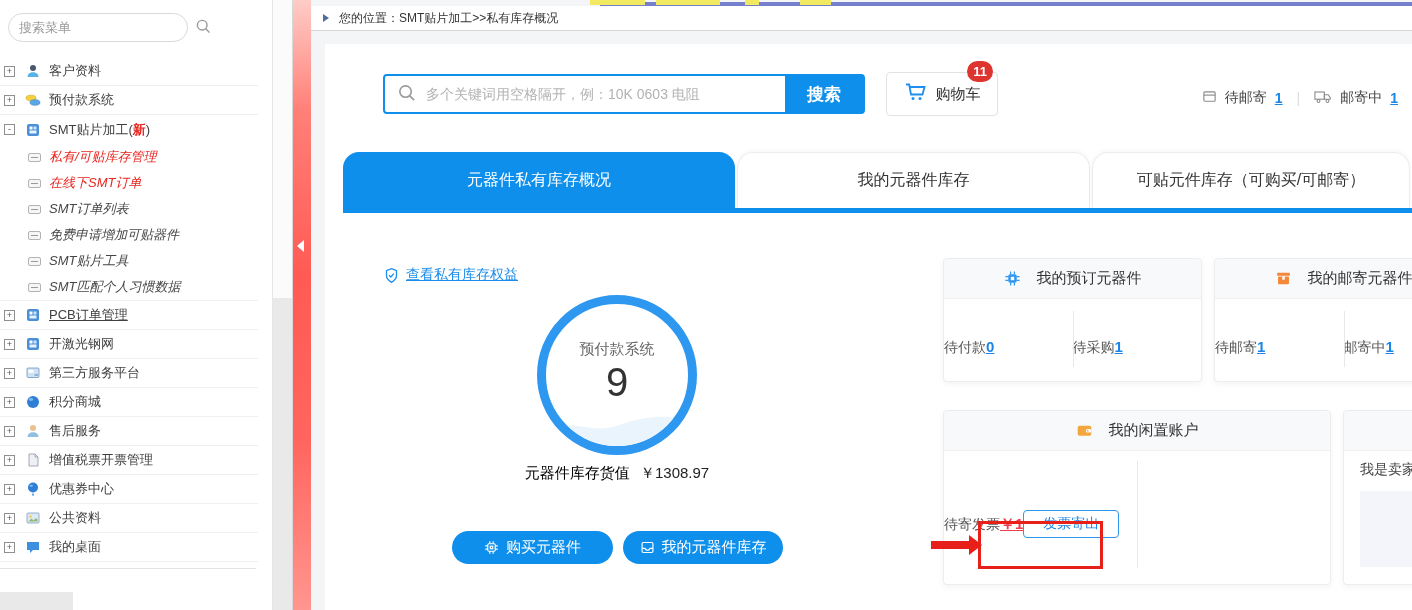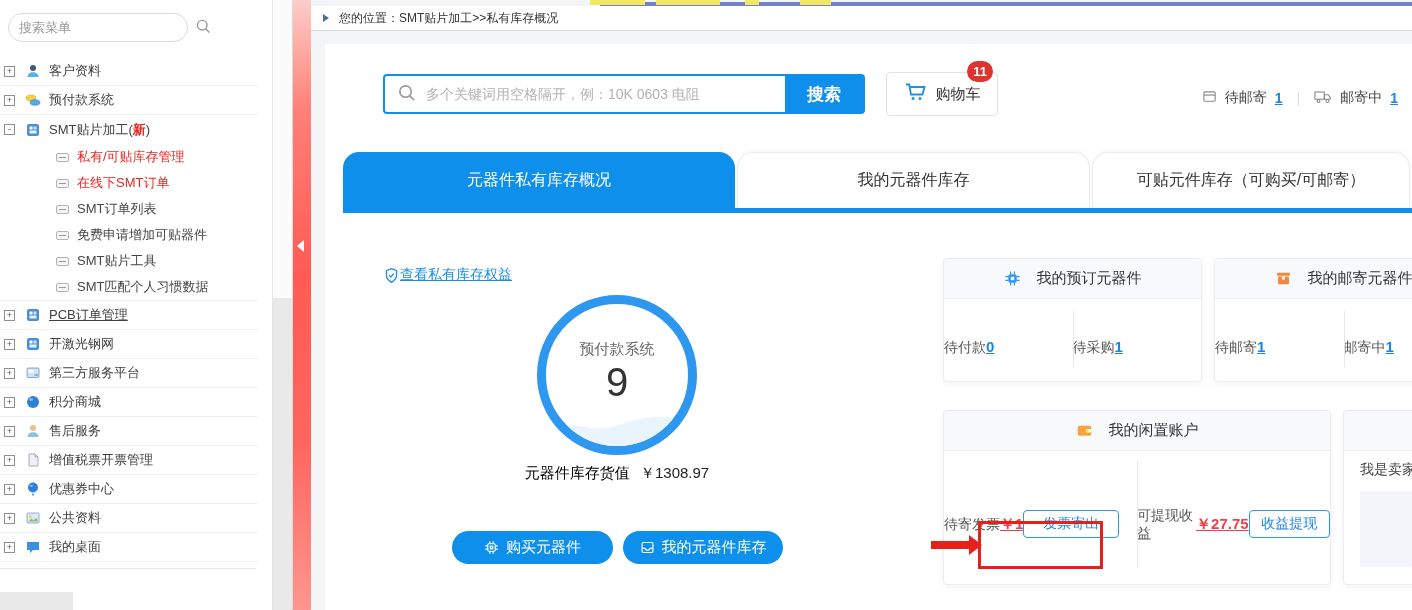--- a/index.html
+++ b/index.html
@@ -12,21 +12,21 @@
   .menu-search input { border:none; outline:none; flex:1; font-size:13px; color:#333; font-family:inherit; background:transparent; }
   .menu-search input::placeholder { color:#9a9a9a; }
   .menu { position:absolute; left:0; top:57px; width:258px; }
   .m-row { display:flex; align-items:center; height:29px; border-bottom:1px solid #efefef; padding-left:4px; cursor:pointer; }
   .m-row .expand { width:11px; height:11px; border:1px solid #8f8f8f; background:#fff; font-size:9px; line-height:9px; text-align:center; color:#555; margin-right:10px; flex:none; }
   .m-row .mi { width:16px; height:16px; margin-right:8px; flex:none; }
   .m-row .lbl { font-size:13px; color:#404040; white-space:nowrap; }
   .m-row .lbl.u { text-decoration:underline; }
   .hl-new { color:#e8251f; font-size:13px; font-weight:bold; }
   .children { border-bottom:1px solid #efefef; }
-  .c-row { display:flex; align-items:center; height:26px; padding-left:56px; cursor:pointer; }
+  .c-row { display:flex; align-items:center; height:26px; padding-left:28px; cursor:pointer;font-style:italic; }
   .c-row .dashbox { width:13px; height:9px; border:1px solid #b3b3b3; border-radius:2px; margin-right:8px; position:relative; flex:none; background:#f6f6f6; }
   .c-row .dashbox:after { content:""; position:absolute; left:2px; top:3px; width:7px; height:1px; background:#9a9a9a; }
   .c-row .lbl { font-size:13px; color:#464646; white-space:nowrap; }
   .c-row .lbl.red { color:#e8251f; }
   .menu-endline { position:absolute; left:0; top:568px; width:256px; height:1px; background:#e3e3e3; }
   .corner-gray { position:absolute; left:0; top:592px; width:73px; height:18px; background:#e9e9e9; }
 
   
   .scrollcol { position:absolute; left:272px; top:0; width:21px; height:610px; background:#fbfbfb; border-left:1px solid #e6e6e6; border-right:1px solid #d8d8d8; }
   .scrollcol .track { position:absolute; left:0; top:298px; width:100%; height:312px; background:#e9e9e9; }
@@ -60,21 +60,21 @@
   .mail-status a { font-size:14px; font-weight:bold; color:#1a85e8; text-decoration:underline; cursor:pointer; }
   .mail-status .sep { color:#ddd; font-size:14px; padding:0 6px; }
 
   
   .tab { position:absolute; top:108px; height:56px; border-radius:16px 16px 0 0; display:flex; align-items:center; justify-content:center; font-size:16px; cursor:pointer; }
   .tab.active { background:#0e8feb; color:#fff; font-weight:500; }
   .tab.plain { background:#fff; color:#333; border:1px solid #ececec; border-bottom:none; box-shadow:0 -2px 4px rgba(0,0,0,0.03); }
   .tabline { position:absolute; left:18px; top:164px; width:1069px; height:5px; background:#0e8feb; }
 
   
-  .rights-link { position:absolute; left:58px; top:222px; display:flex; align-items:center; gap:0; cursor:pointer; }
+  .rights-link { position:absolute; left:58px; top:222px; display:flex; align-items:center; gap:6px; cursor:pointer; }
   .rights-link span { font-size:14px; color:#1a8ceb; text-decoration:underline; }
   .gauge { position:absolute; left:212px; top:251px; width:160px; height:160px; border:9px solid #2e97f0; border-radius:50%; background:#fff; overflow:hidden; }
   .gauge svg.wave { position:absolute; left:0; bottom:0; width:100%; height:46px; }
   .gauge .glabel { position:absolute; top:36px; width:100%; text-align:center; font-size:15px; color:#666; }
   .gauge .gvalue { position:absolute; top:56px; width:100%; text-align:center; font-size:40px; color:#333; }
   .stockline { position:absolute; left:132px; top:420px; width:320px; text-align:center; font-size:15px; }
   .stockline .sl-lab { color:#000000; }
   .stockline .sl-val { color:#222; margin-left:6px; }
   .pill-btn { position:absolute; top:487px; height:33px; border-radius:17px; background:#0e8feb; color:#fff; font-size:15px; display:flex; align-items:center; justify-content:center; gap:7px; cursor:pointer; }
 
@@ -423,25 +423,20 @@
           </span>
           <span>我的闲置账户</span>
         </div>
         <div class="card-body" style="height:133px;">
           <div class="vdiv" style="top:10px;bottom:16px;"></div>
           <div class="ccol">
             <span class="clab">待寄发票</span>
             <a class="cval red">￥1</a>
             <div class="outline-btn">发票寄出</div>
           </div>
-          <div class="ccol">
-            <span class="clab">可提现收益</span>
-            <a class="cval red">￥27.75</a>
-            <div class="outline-btn">收益提现</div>
-          </div>
         </div>
       </div>
 
       <div class="card seller-card" style="left:1018px;top:366px;width:160px;height:175px;">
         <div class="card-head"></div>
         <div class="stext">我是卖家</div>
         <div class="sblock"></div>
       </div>
 
       <div class="anno-shaft"></div>

